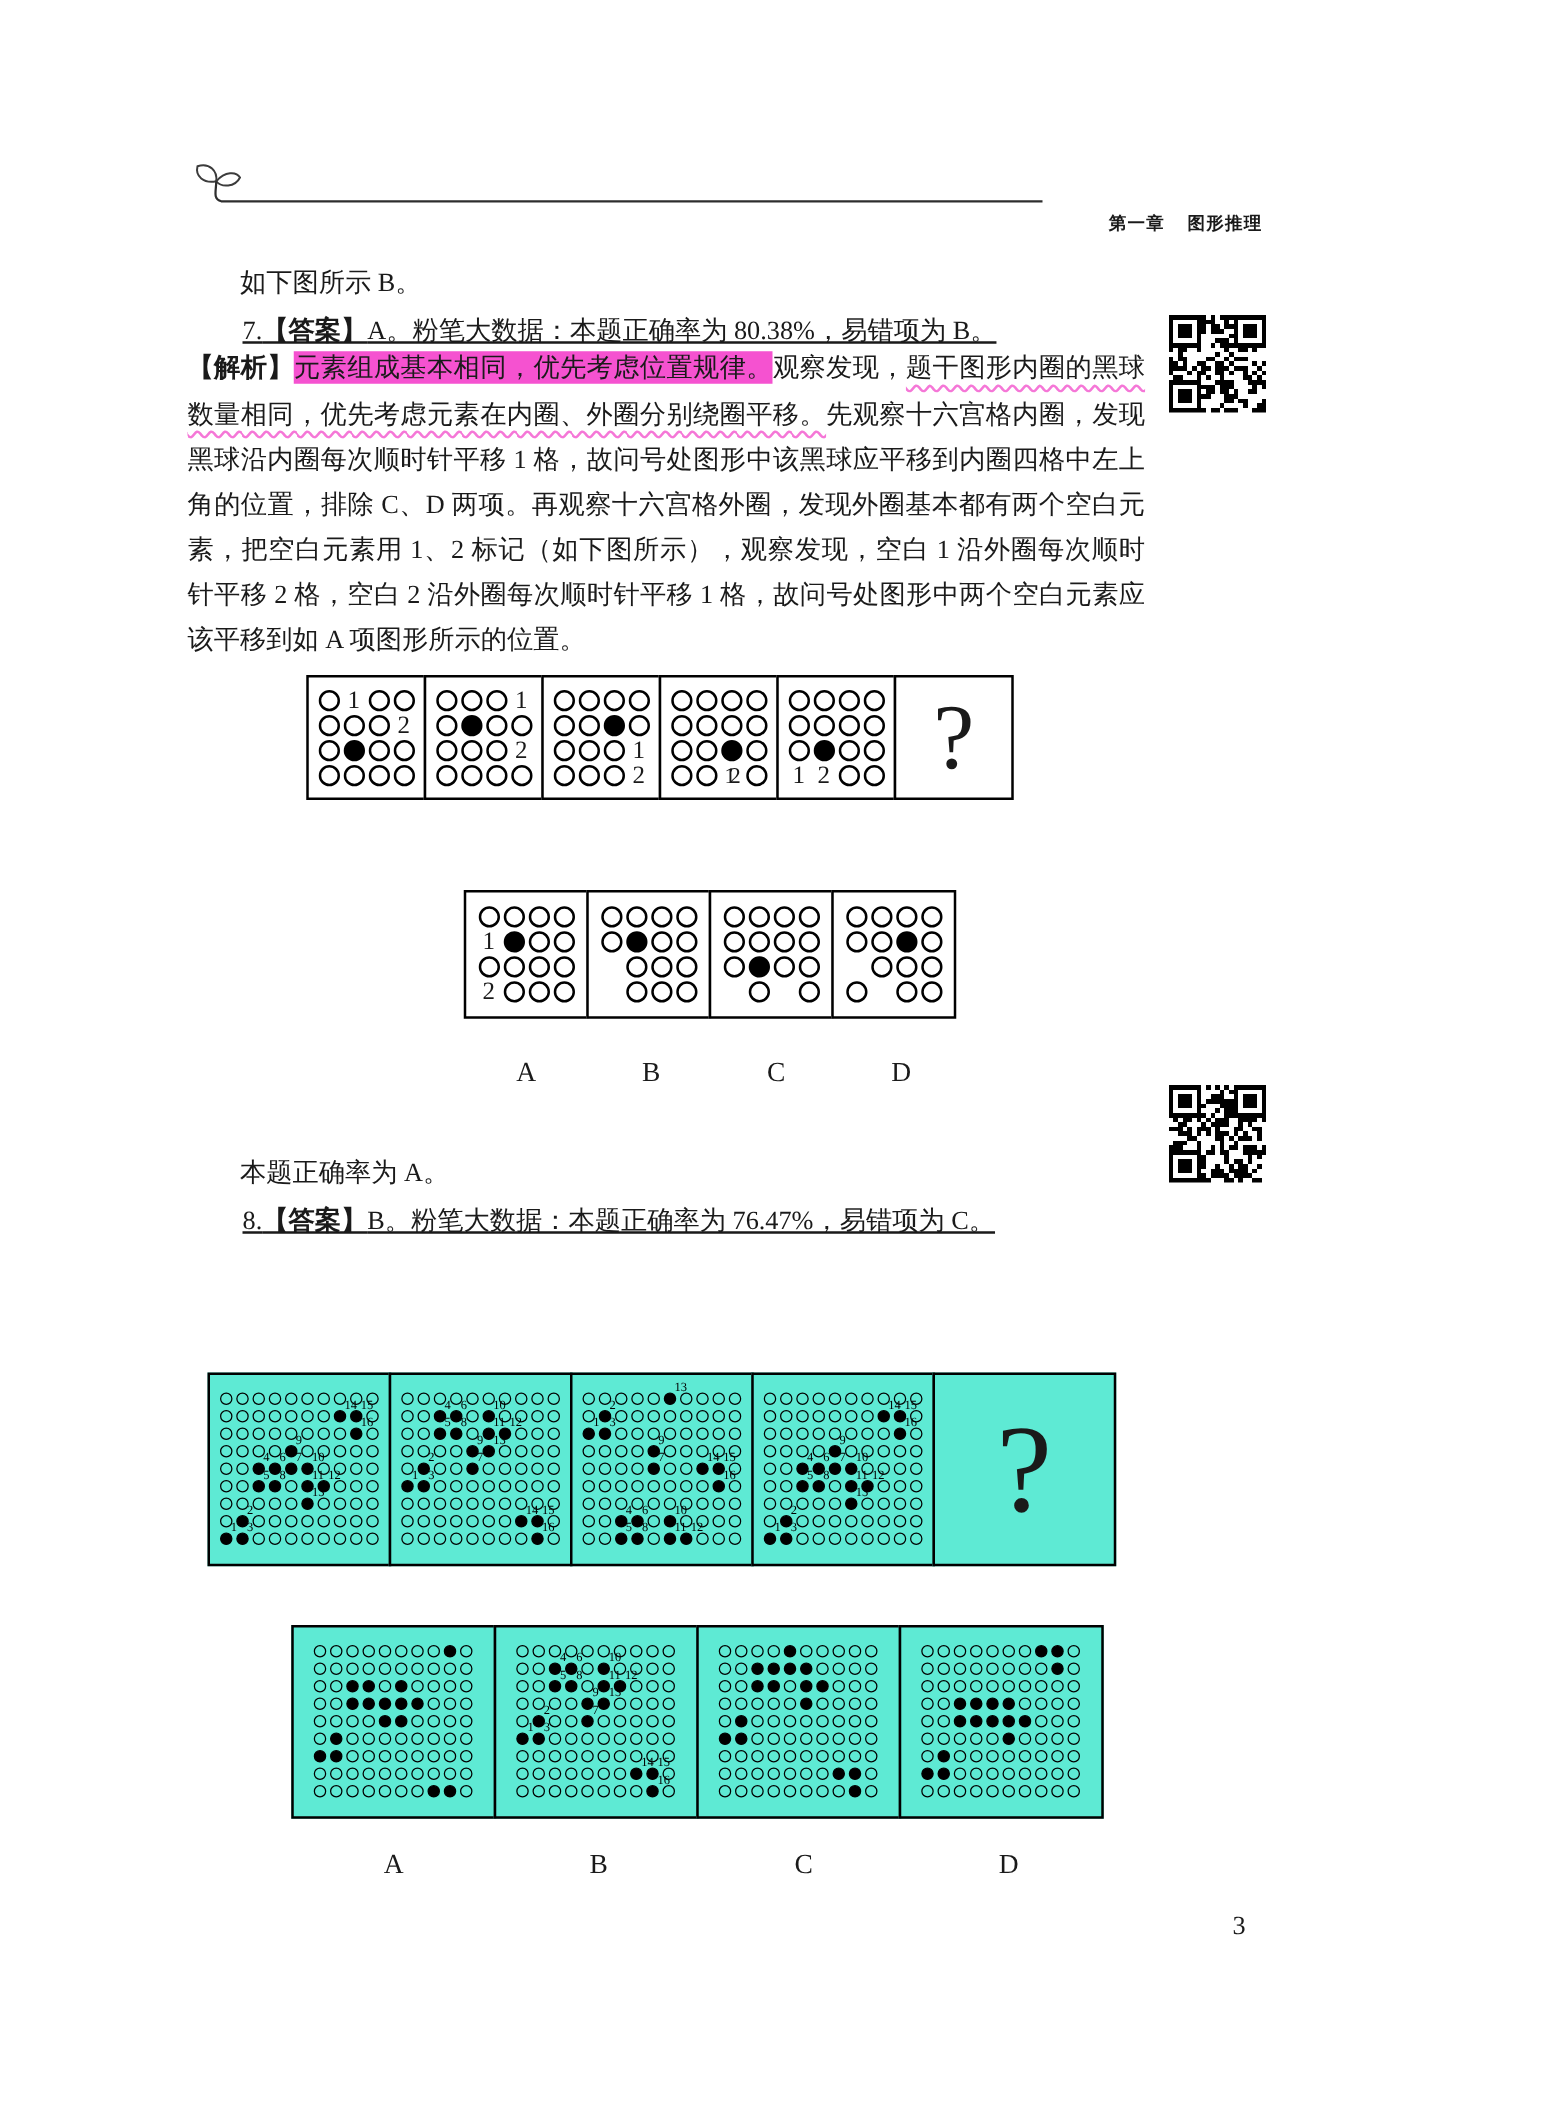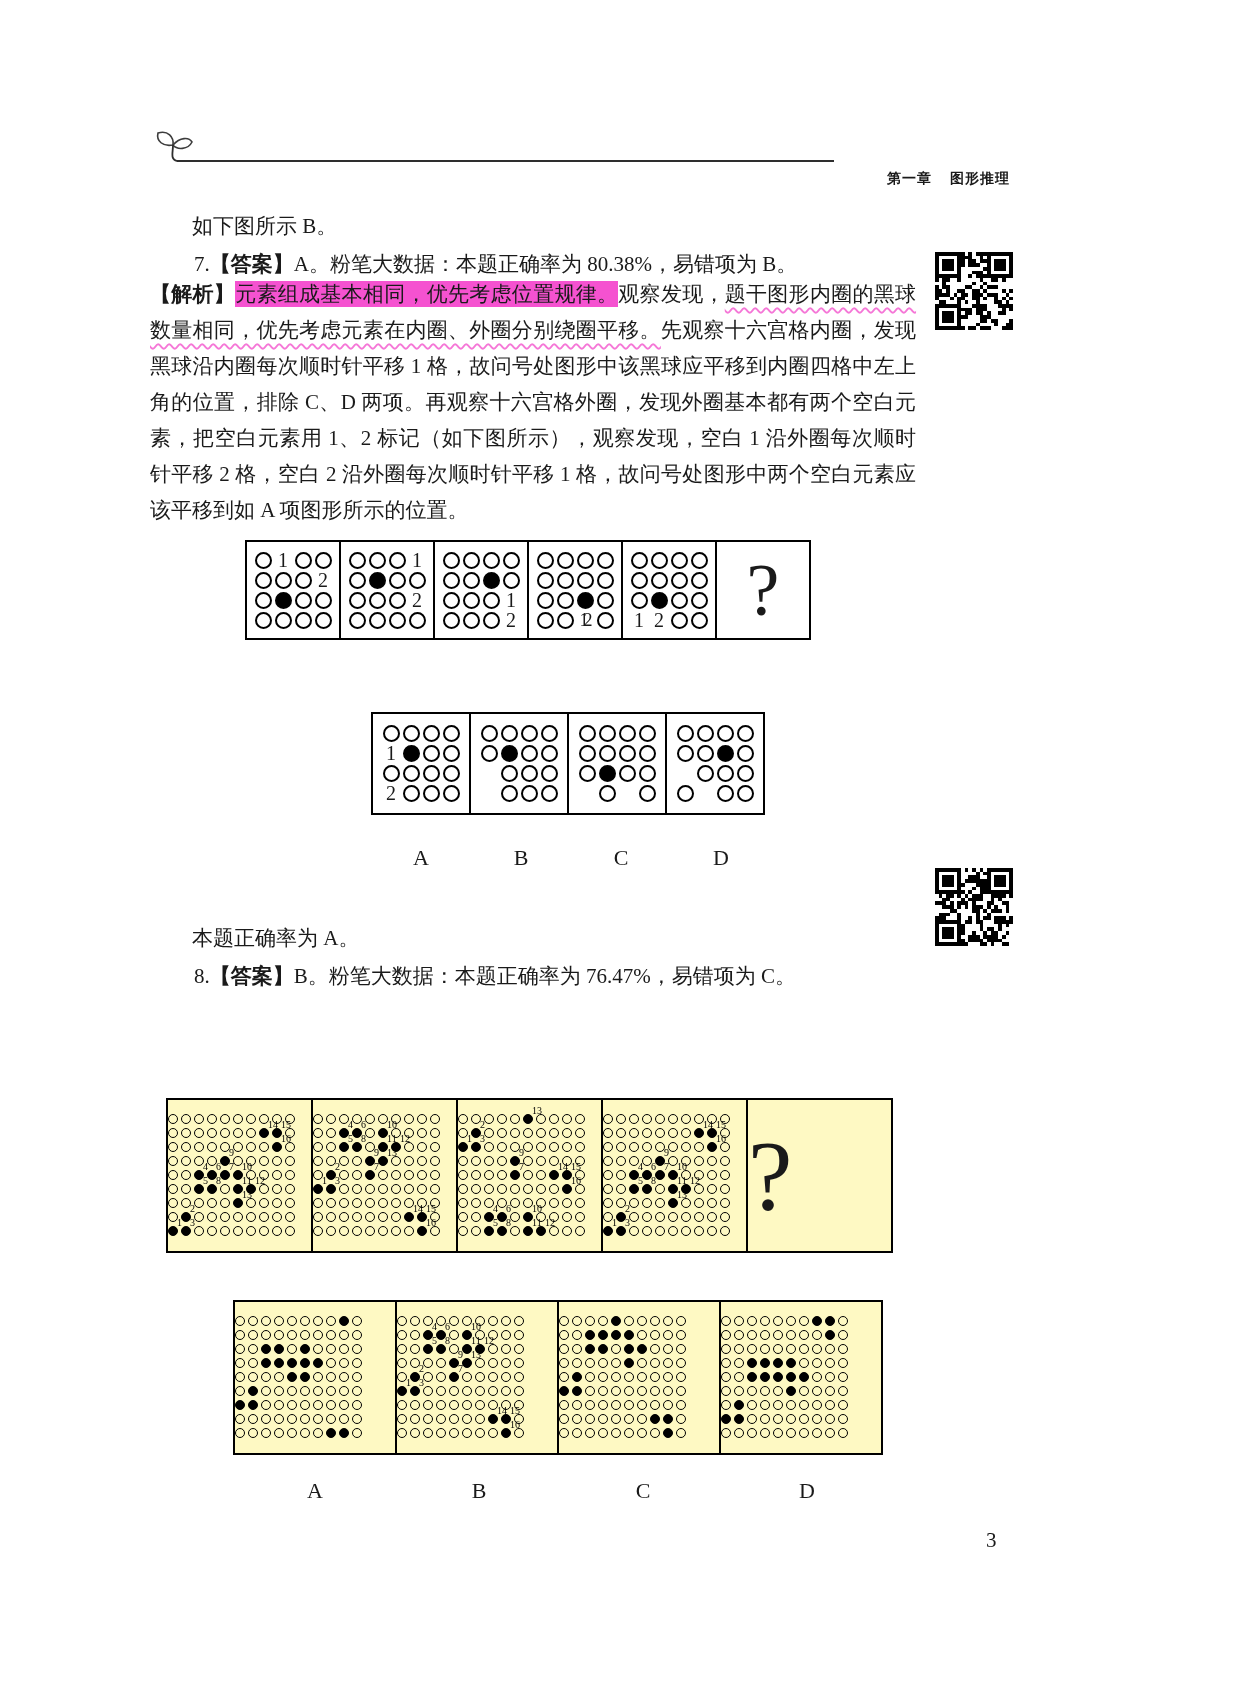--- a/index.html
+++ b/index.html
@@ -2,21 +2,21 @@
 <html style="--hl: #f552d0; --wv: #f577d7;"><head>
 <meta charset="utf-8">
 <style>
   html,body{margin:0;padding:0;background:#e8e8e8;}
   .page{position:relative;width:1246px;height:1689px;background:#ffffff;margin:0 auto;
         font-family:"Liberation Serif",serif;color:#1a1a1a;overflow:hidden;}
   .abs{position:absolute;}
   .para{font-size:21px;line-height:36px;width:766px;}
   .just{text-align:justify;}
   .indent{text-indent:2em;}
-  .numind{padding-left:44px;}
+  .numind{padding-left:44px;text-decoration:underline;}
   .blab{font-family:"Liberation Sans",sans-serif;font-weight:700;font-size:21px;}
   .hl{background:var(--hl,#f552d0);padding:1px 0;}
   .wavy{text-decoration-line:underline;text-decoration-style:wavy;
         text-decoration-color:var(--wv,#f577d7);text-decoration-thickness:2px;text-underline-offset:6px;}
   
   .chapter{position:absolute;top:150px;right:236px;font-family:"Liberation Sans",sans-serif;
            font-weight:700;font-size:14px;letter-spacing:1px;margin-top:20px;}
   .chapter span+span{margin-left:18px;}
   .hdr-svg{position:absolute;left:146px;top:126px;}
   
@@ -25,22 +25,22 @@
           display:flex;align-items:center;justify-content:center;box-sizing:border-box;}
   .q7cell:first-child{margin-left:0;}
   .q7opt{width:100px;height:103px;}
   .g4{display:grid;grid-template-columns:repeat(4,17px);grid-auto-rows:17px;gap:3px;}
   .c7{width:13px;height:13px;border:2px solid #000;border-radius:50%;box-sizing:content-box;}
   .c7.bk{background:#000;}
   .c7.emp{border-color:transparent;}
   .num7{width:17px;height:17px;font-size:20px;line-height:17px;text-align:center;font-family:"Liberation Serif",serif;}
   .num7.dbl{letter-spacing:-5px;font-size:18px;text-indent:-3px;}
   .qmark7{font-size:74px;line-height:74px;font-family:"Liberation Serif",serif;}
-  .q8cell{width:147px;height:155px;border:2px solid #000;margin-left:-2px;background:#fef9c3;
-          display:flex;align-items:center;box-sizing:border-box;}
+  .q8cell{width:147px;height:155px;border:2px solid #000;margin-left:-2px;background:#5eead4;
+          display:flex;align-items:center;justify-content:center;box-sizing:border-box;}
   .q8cell:first-child{margin-left:0;}
   .q8opt{width:164px;}
   .g9{display:grid;grid-template-columns:repeat(10,11px);grid-auto-rows:11px;column-gap:2px;row-gap:3px;}
   .c8{width:8px;height:8px;border:1.5px solid #000;border-radius:50%;position:relative;box-sizing:content-box;}
   .c8.bk{background:#000;}
   .blbl{position:absolute;top:-9px;left:8px;font-style:normal;font-size:10px;line-height:10px;
         font-family:"Liberation Serif",serif;color:#000;white-space:nowrap;}
   .qmark8{font-size:100px;line-height:100px;font-family:"Liberation Serif",serif;}
   .lblrow{position:absolute;display:flex;font-size:22px;}
   .lc{text-align:center;}

